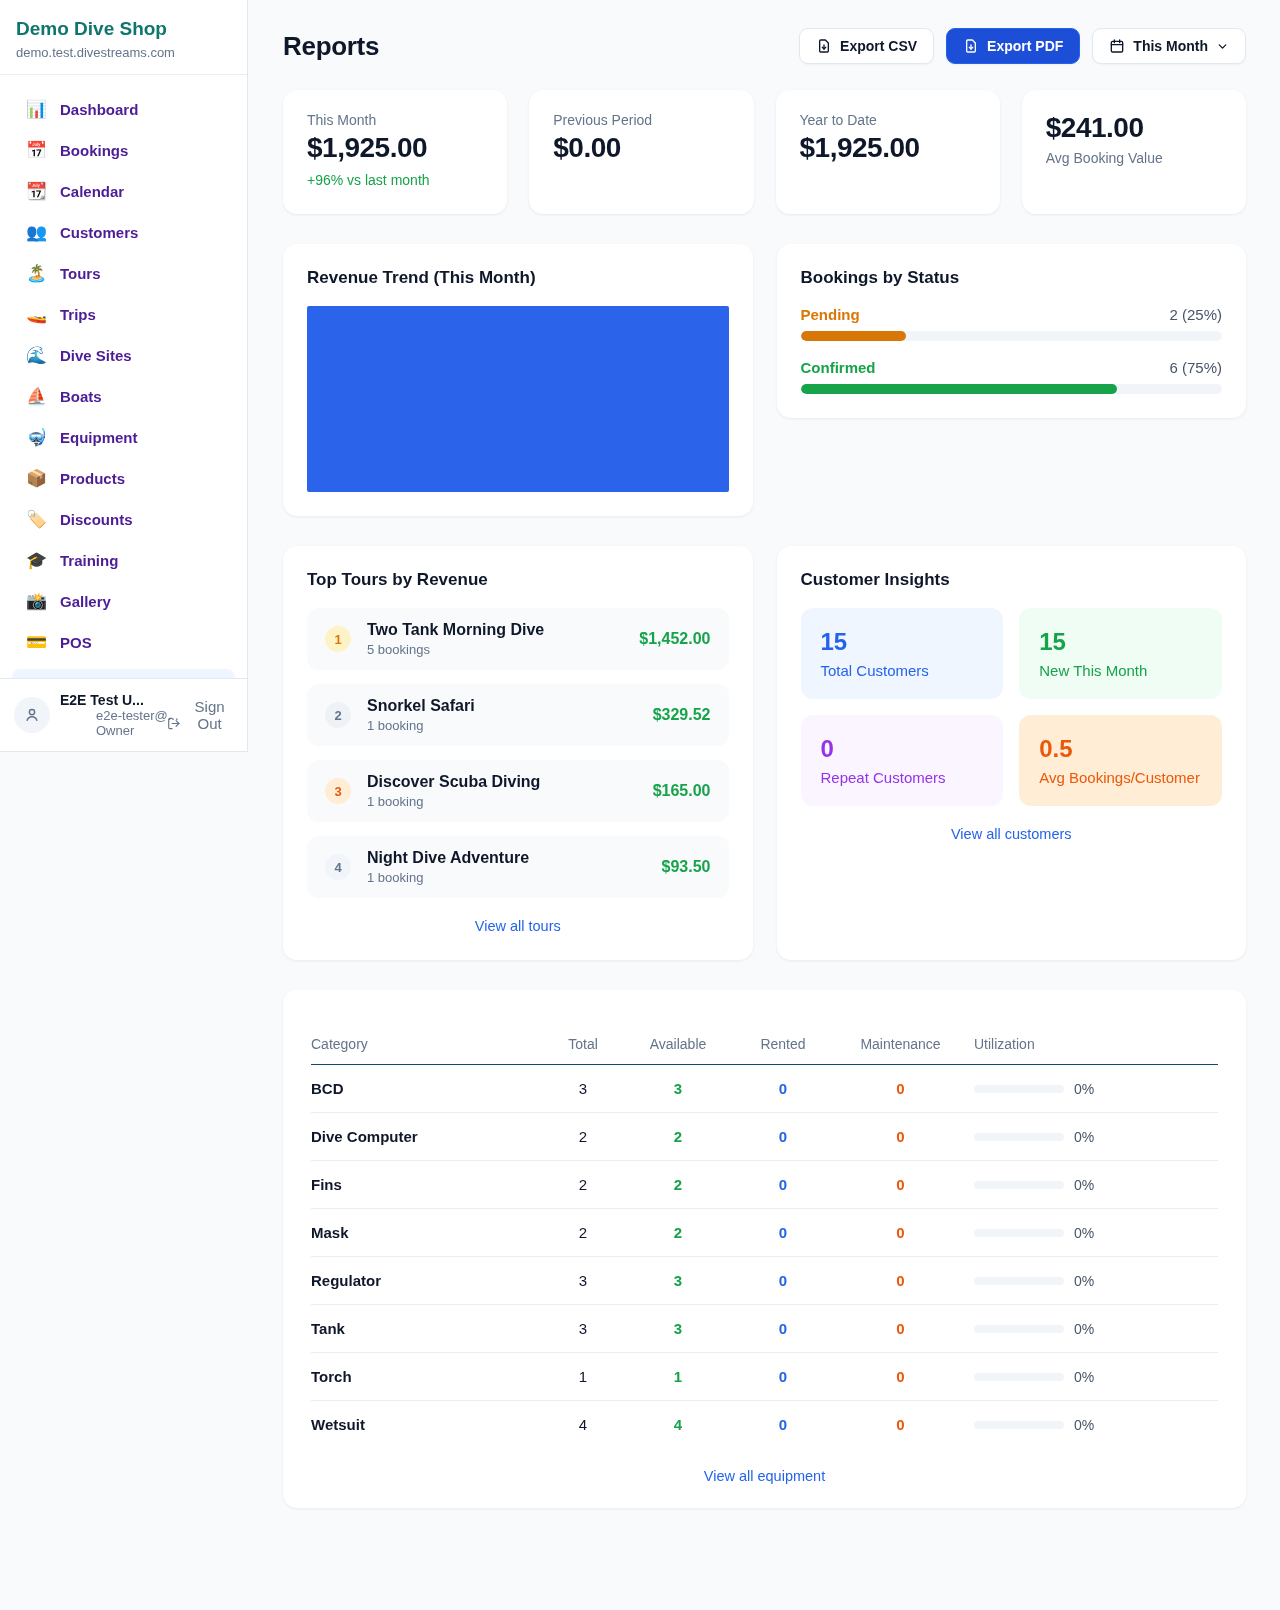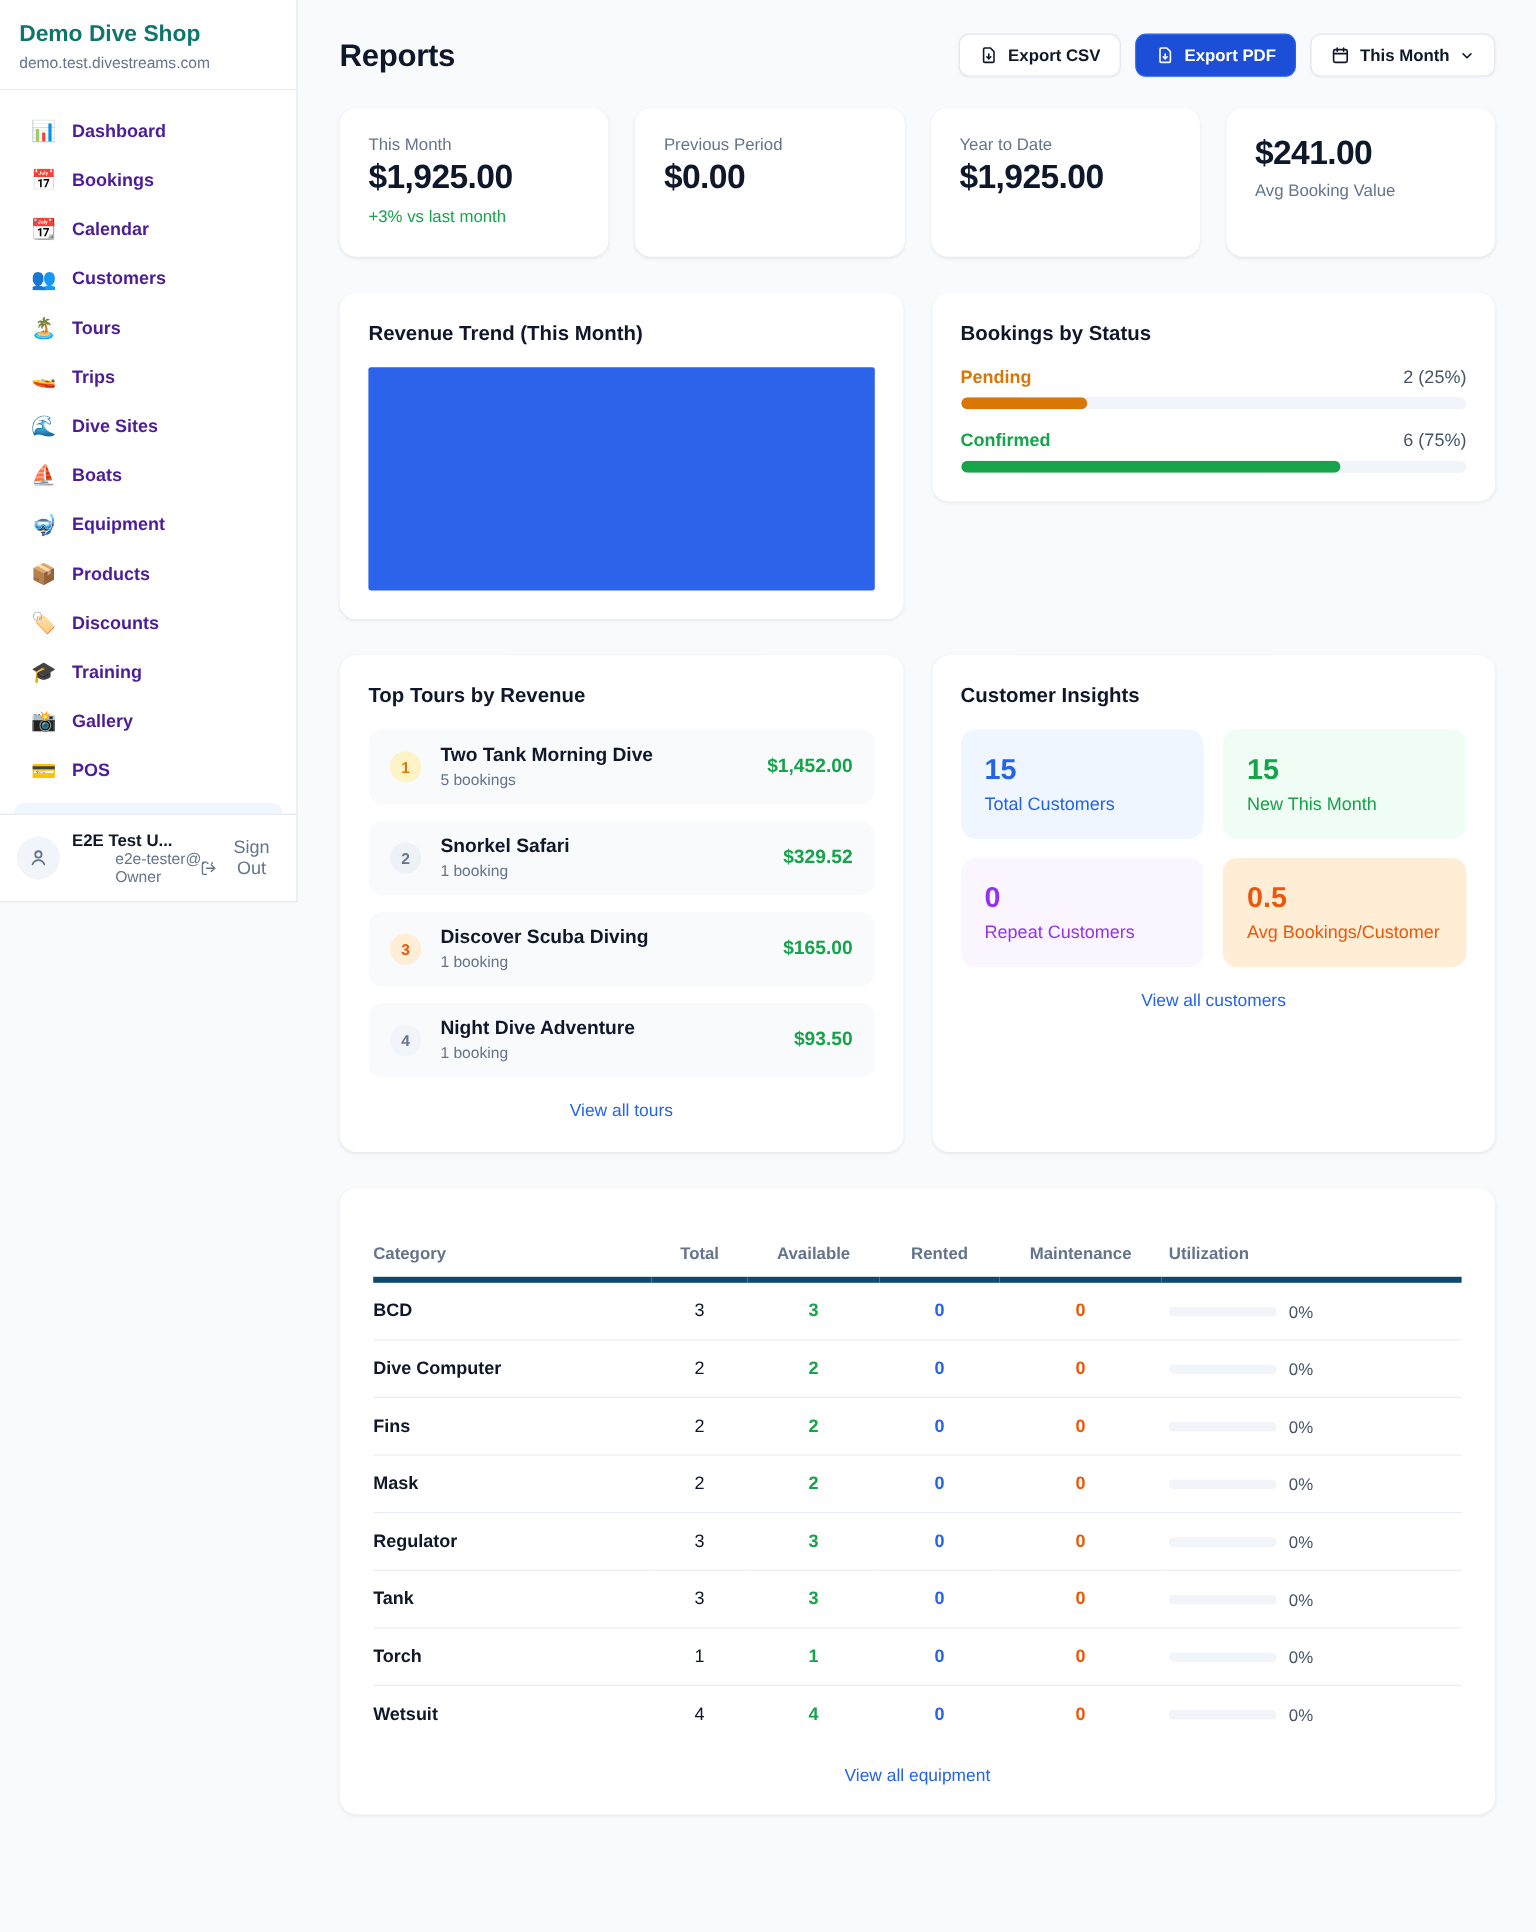--- a/index.html
+++ b/index.html
@@ -85,21 +85,21 @@
   .tile-value { font-size:24px; font-weight:800; }
   .tile-label { font-size:15px; margin-top:6px; }
   .tile-blue { background:#eff6ff; } .tile-blue .tile-value,.tile-blue .tile-label { color:#2563eb; }
   .tile-green { background:#f0fdf4; } .tile-green .tile-value,.tile-green .tile-label { color:#16a34a; }
   .tile-purple { background:#faf5ff; } .tile-purple .tile-value,.tile-purple .tile-label { color:#9333ea; }
   .tile-orange { background:#ffedd5; } .tile-orange .tile-value,.tile-orange .tile-label { color:#ea580c; }
 
   
   .equip-card { padding:26px 28px 22px; }
   table { width:100%; border-collapse:collapse; margin-top:20px; }
-  th { font-size:14px; color:#64748b; font-weight:700; text-align:center; padding:0 6px 12px; border-bottom:5px solid #0c4a6e; }
+  th { font-size:14px; color:#64748b; font-weight:400; text-align:center; padding:0 6px 12px; border-bottom:1px solid #0c4a6e; }
   th.col-cat { text-align:left; padding-left:0; }
   th.col-util { text-align:left; }
   td { padding:15px 6px; border-bottom:1px solid #e8edf3; font-size:15px; text-align:center; }
   tr:last-child td { border-bottom:none; }
   td.cat { text-align:left; padding-left:0; font-weight:700; }
   td.avail { color:#16a34a; font-weight:600; }
   td.rented { color:#2563eb; font-weight:600; }
   td.maint { color:#ea580c; font-weight:600; }
   td.util { text-align:left; }
   .util-wrap { display:flex; align-items:center; gap:10px; }
@@ -229,21 +229,21 @@
           <path d="M6 9l6 6 6-6"></path>
         </svg>
       </button>
     </div>
   </div>
 
   <div class="stats-grid">
     <div class="card stat-card">
       <div class="stat-label">This Month</div>
       <div class="stat-value">$1,925.00</div>
-      <div class="stat-delta">+3% vs last month</div>
+      <div class="stat-delta">+96% vs last month</div>
     </div>
     <div class="card stat-card">
       <div class="stat-label">Previous Period</div>
       <div class="stat-value">$0.00</div>
     </div>
     <div class="card stat-card">
       <div class="stat-label">Year to Date</div>
       <div class="stat-value">$1,925.00</div>
     </div>
     <div class="card stat-card value-first">

